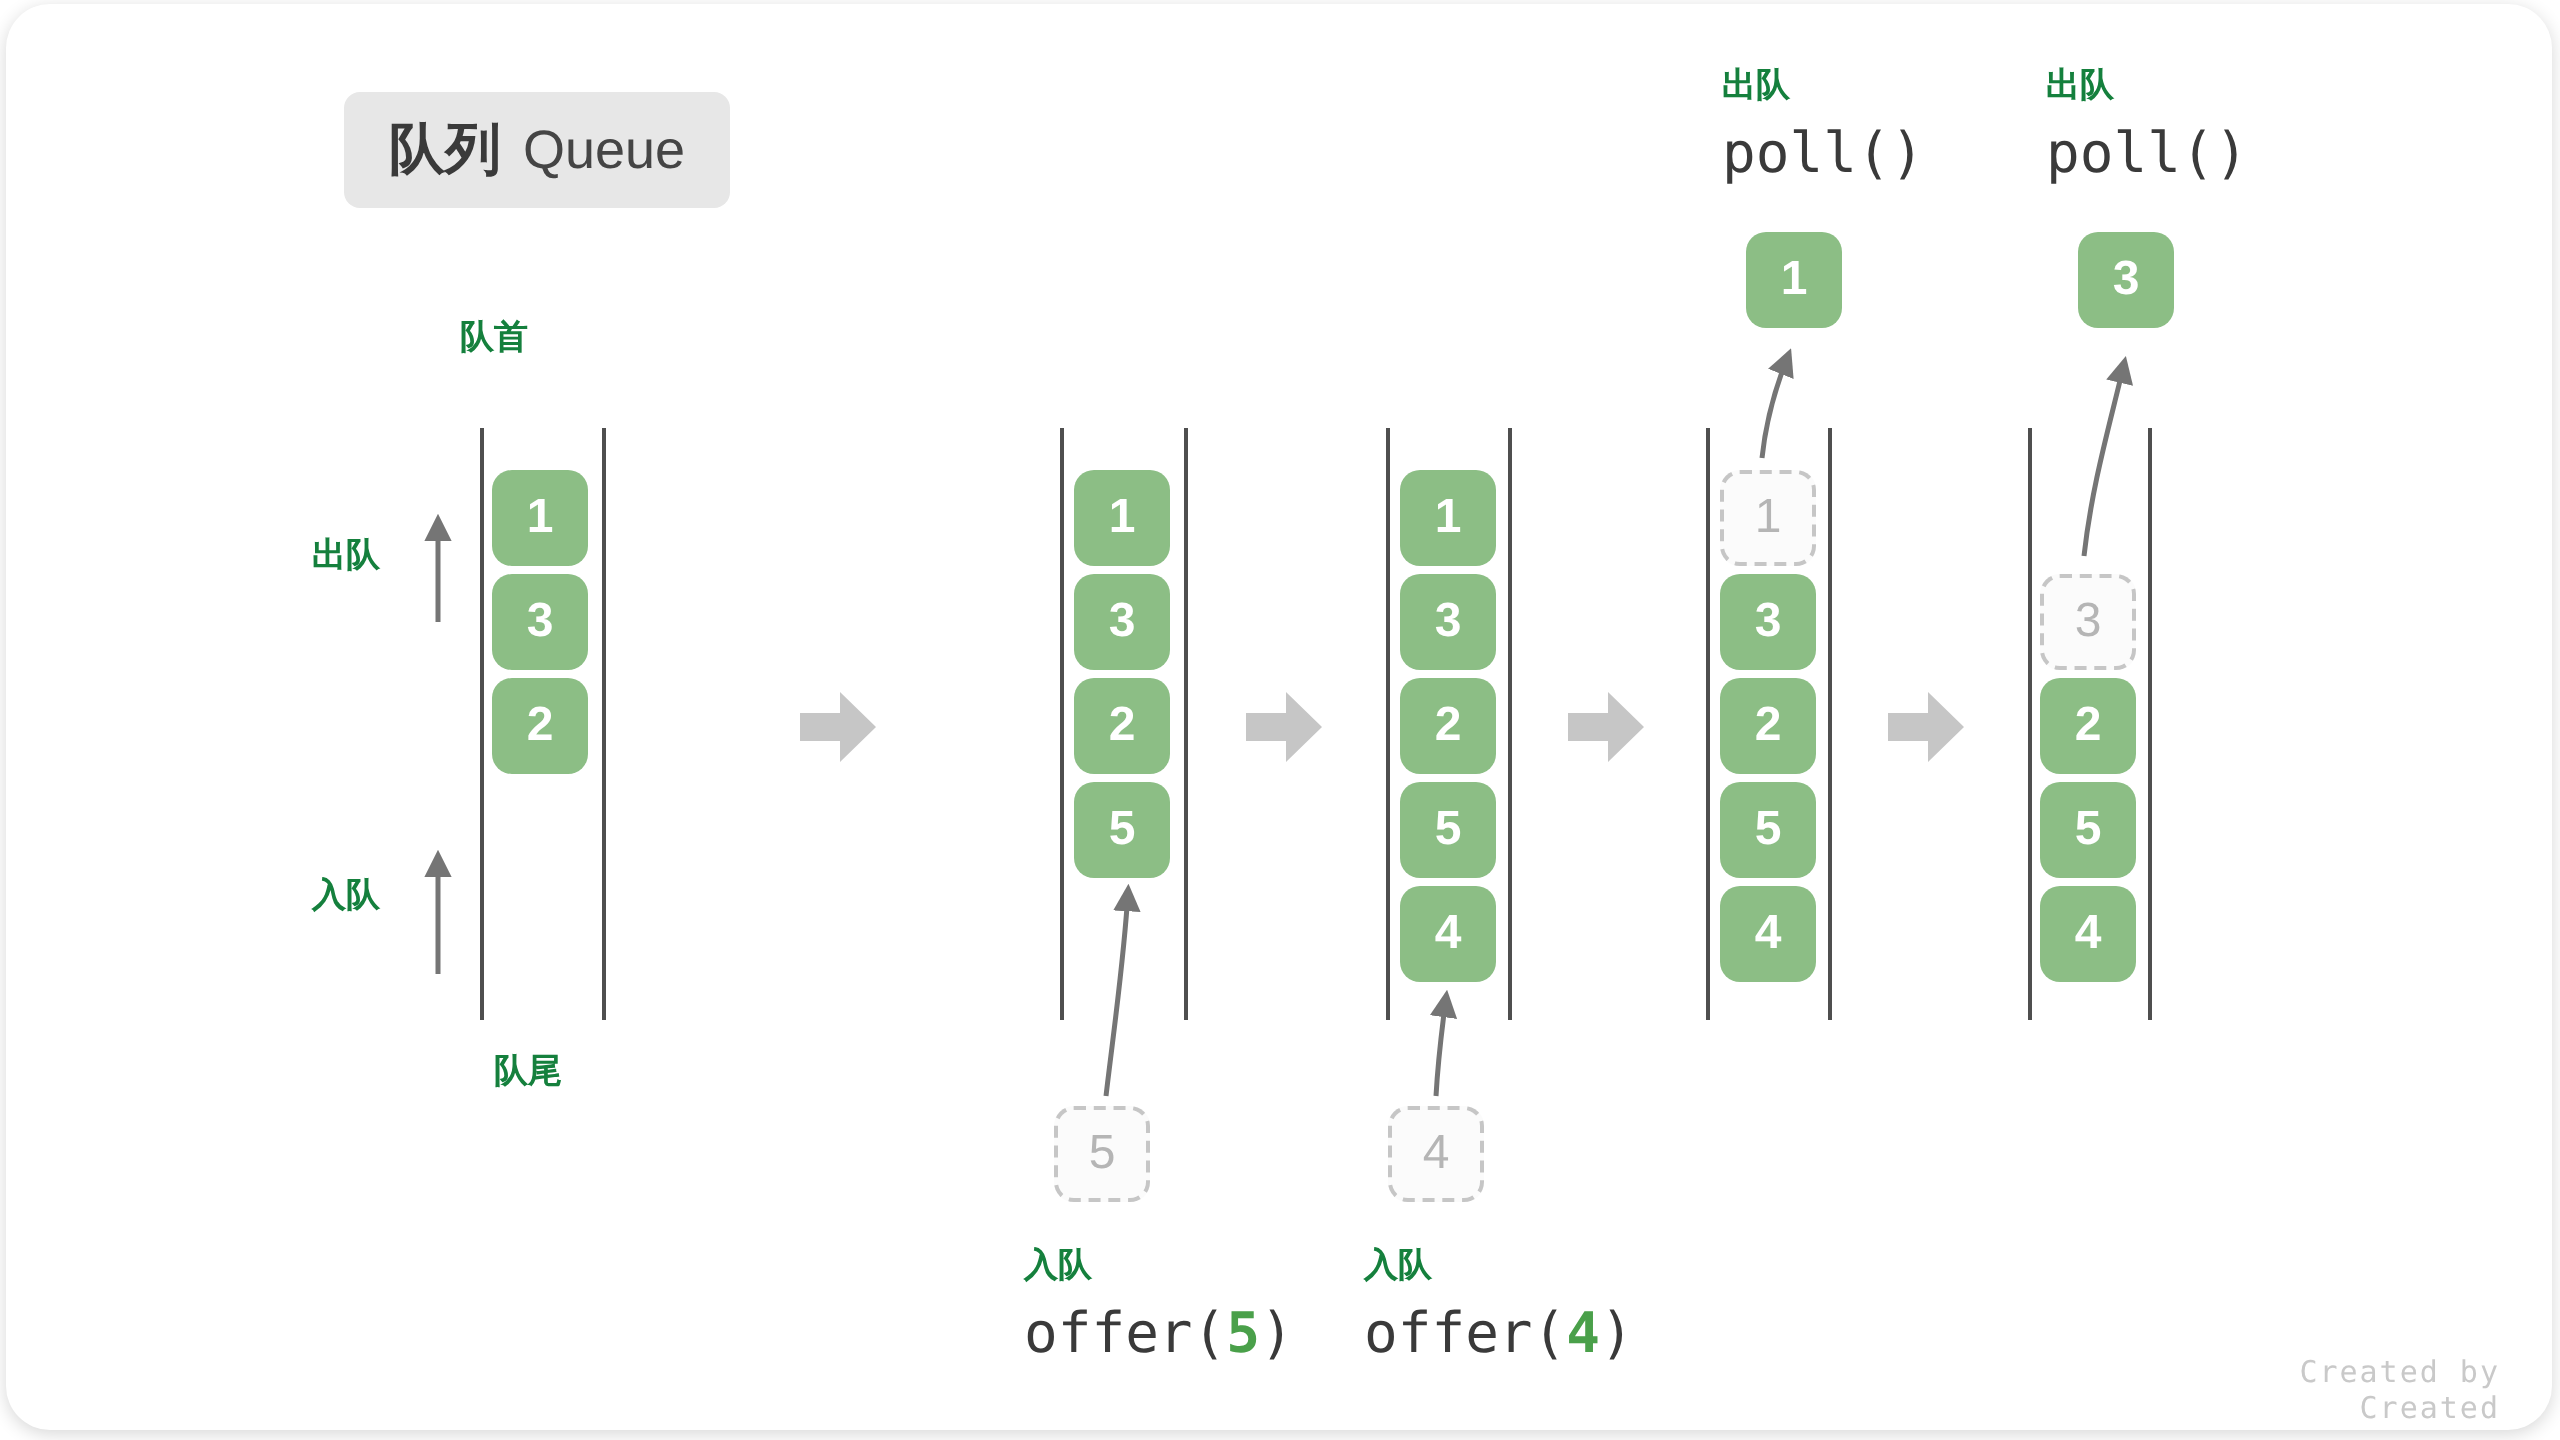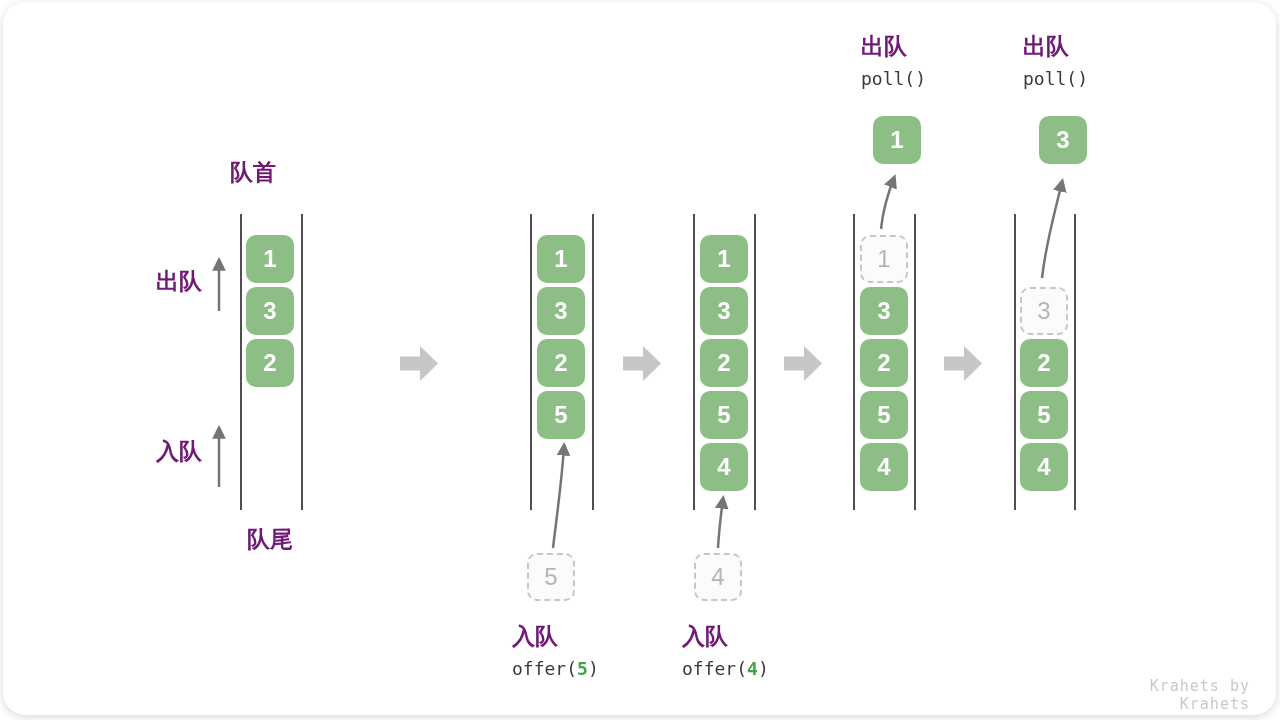--- a/index.html
+++ b/index.html
@@ -10,22 +10,22 @@
     background:#ffffff; border-radius:22px;
     box-shadow:0 2px 9px rgba(0,0,0,0.16);
   }
   .title-box {
     position:absolute; left:169px; top:44px; width:193px; height:58px;
     background:var(--title-bg,#e7e7e7); border-radius:8px;
     display:flex; align-items:center; justify-content:center; gap:11px;
   }
   .title-zh { font-size:28px; font-weight:700; color:var(--text-dark,#3a3a3a); }
   .title-en { font-size:27px; font-weight:400; color:#454545; }
-  .zh-label { font-size:23px; font-weight:700; color:#701a75; line-height:1.3; white-space:nowrap; }
-  .code-label { font-family:"DejaVu Sans Mono","Liberation Mono",monospace; font-size:18px; color:var(--text-dark,#3a3a3a); margin-top:6px; white-space:nowrap; }
+  .zh-label { font-size:17px; font-weight:700; color:#15803d; line-height:1.3; white-space:nowrap; }
+  .code-label { font-family:"DejaVu Sans Mono","Liberation Mono",monospace; font-size:28px; color:var(--text-dark,#3a3a3a); margin-top:6px; white-space:nowrap; }
   .code-label .arg { color:var(--arg-green,#4aa04a); font-weight:700; }
   .abs { position:absolute; }
   .vline { position:absolute; top:212px; width:1.6px; height:296px; background:var(--line-dark,#4f4f4f); }
   .cell {
     position:absolute; width:48px; height:48px; border-radius:10px;
     background:var(--cell-green,#8cbe85); color:#ffffff;
     font-size:24px; font-weight:700;
     display:flex; align-items:center; justify-content:center;
   }
   .cell.ghost {
@@ -42,20 +42,24 @@
     font-family:"DejaVu Sans Mono","Liberation Mono",monospace;
     font-size:15px; color:var(--watermark,#c9c9c9); letter-spacing:1px;
   }
 </style>
 </head>
 <body>
 
 <div class="canvas">
   <div class="card">
 
+    <div class="title-box">
+      <span class="title-zh">队列</span>
+      <span class="title-en">Queue</span>
+    </div>
 
     <div class="abs zh-label" style="left:227px;top:156px">队首</div>
     <div class="abs zh-label" style="left:244px;top:523px">队尾</div>
     <div class="abs zh-label" style="left:153px;top:265px">出队</div>
     <div class="abs zh-label" style="left:153px;top:435px">入队</div>
 
     <div>
       <div class="vline" style="left:237px"></div>
       <div class="vline" style="left:298px"></div>
     </div>
@@ -144,16 +148,16 @@
 
     <div class="abs" style="left:509px;top:620px">
       <div class="zh-label">入队</div>
       <div class="code-label"><span>offer(</span><span class="arg">5</span><span>)</span></div>
     </div>
     <div class="abs" style="left:679px;top:620px">
       <div class="zh-label">入队</div>
       <div class="code-label"><span>offer(</span><span class="arg">4</span><span>)</span></div>
     </div>
 
-    <div class="watermark">Krahets by Krahets</div>
+    <div class="watermark">Created by Created</div>
 
   </div>
 </div>
 
 </body></html>

